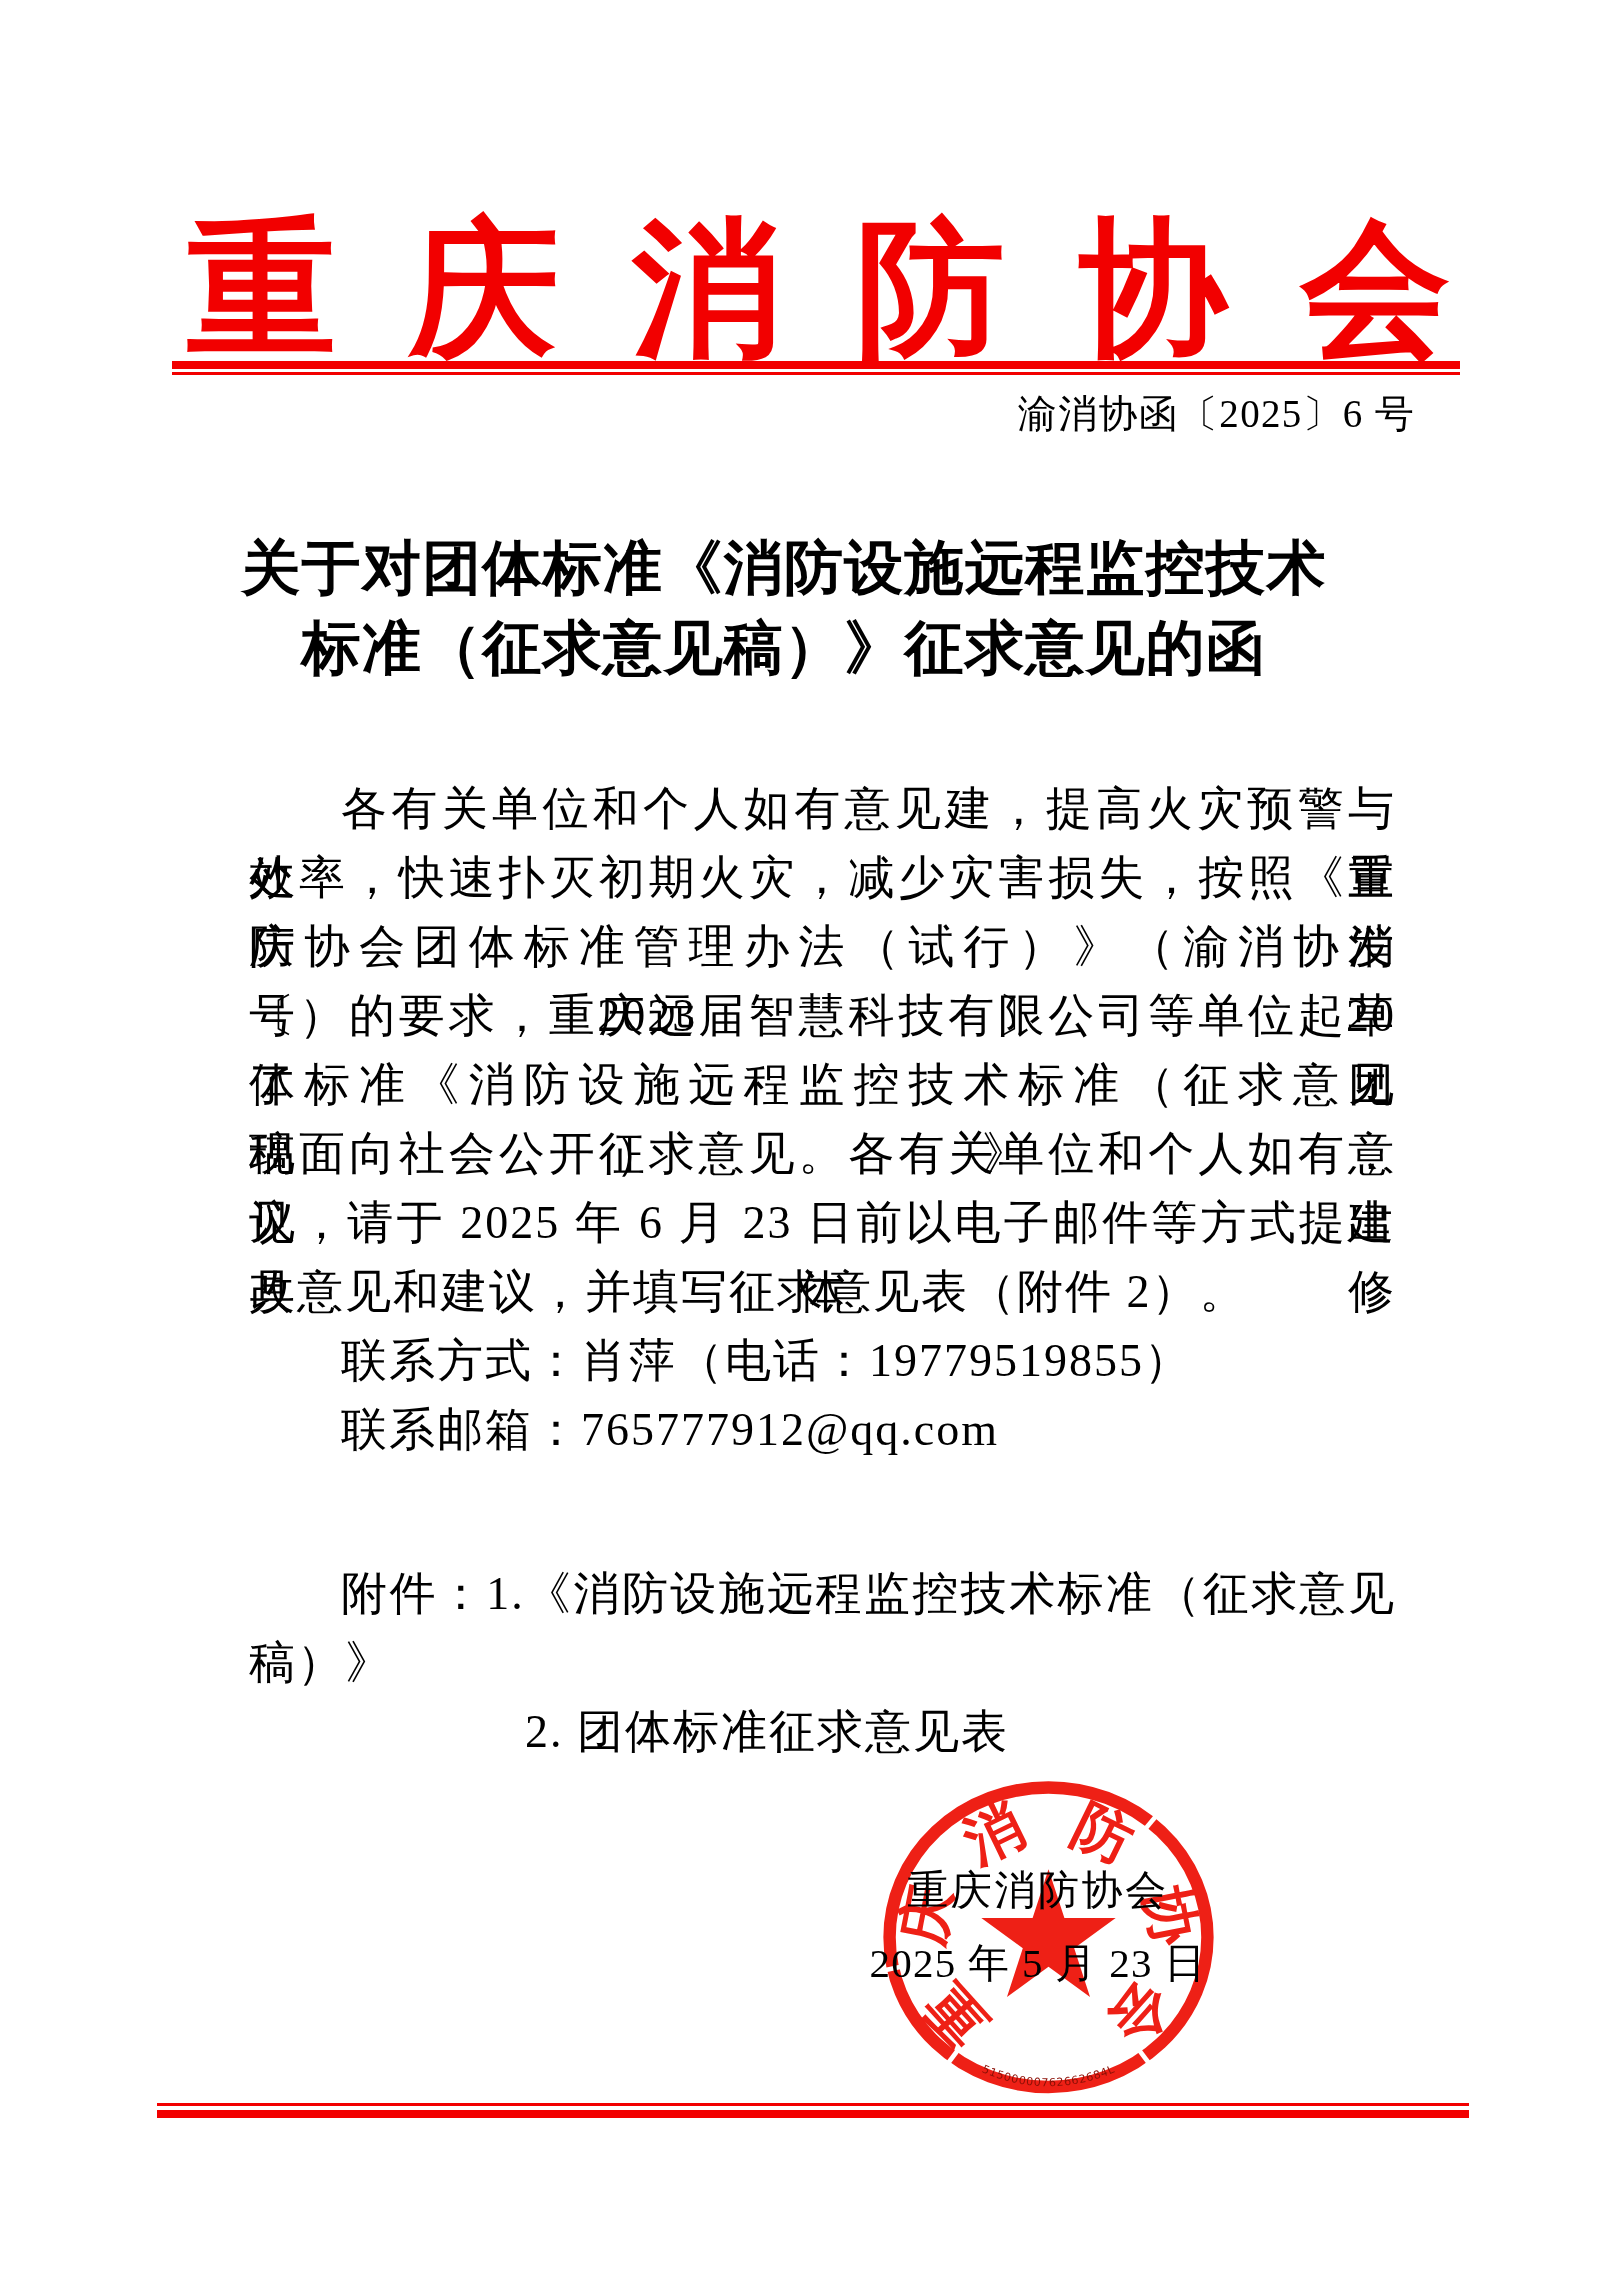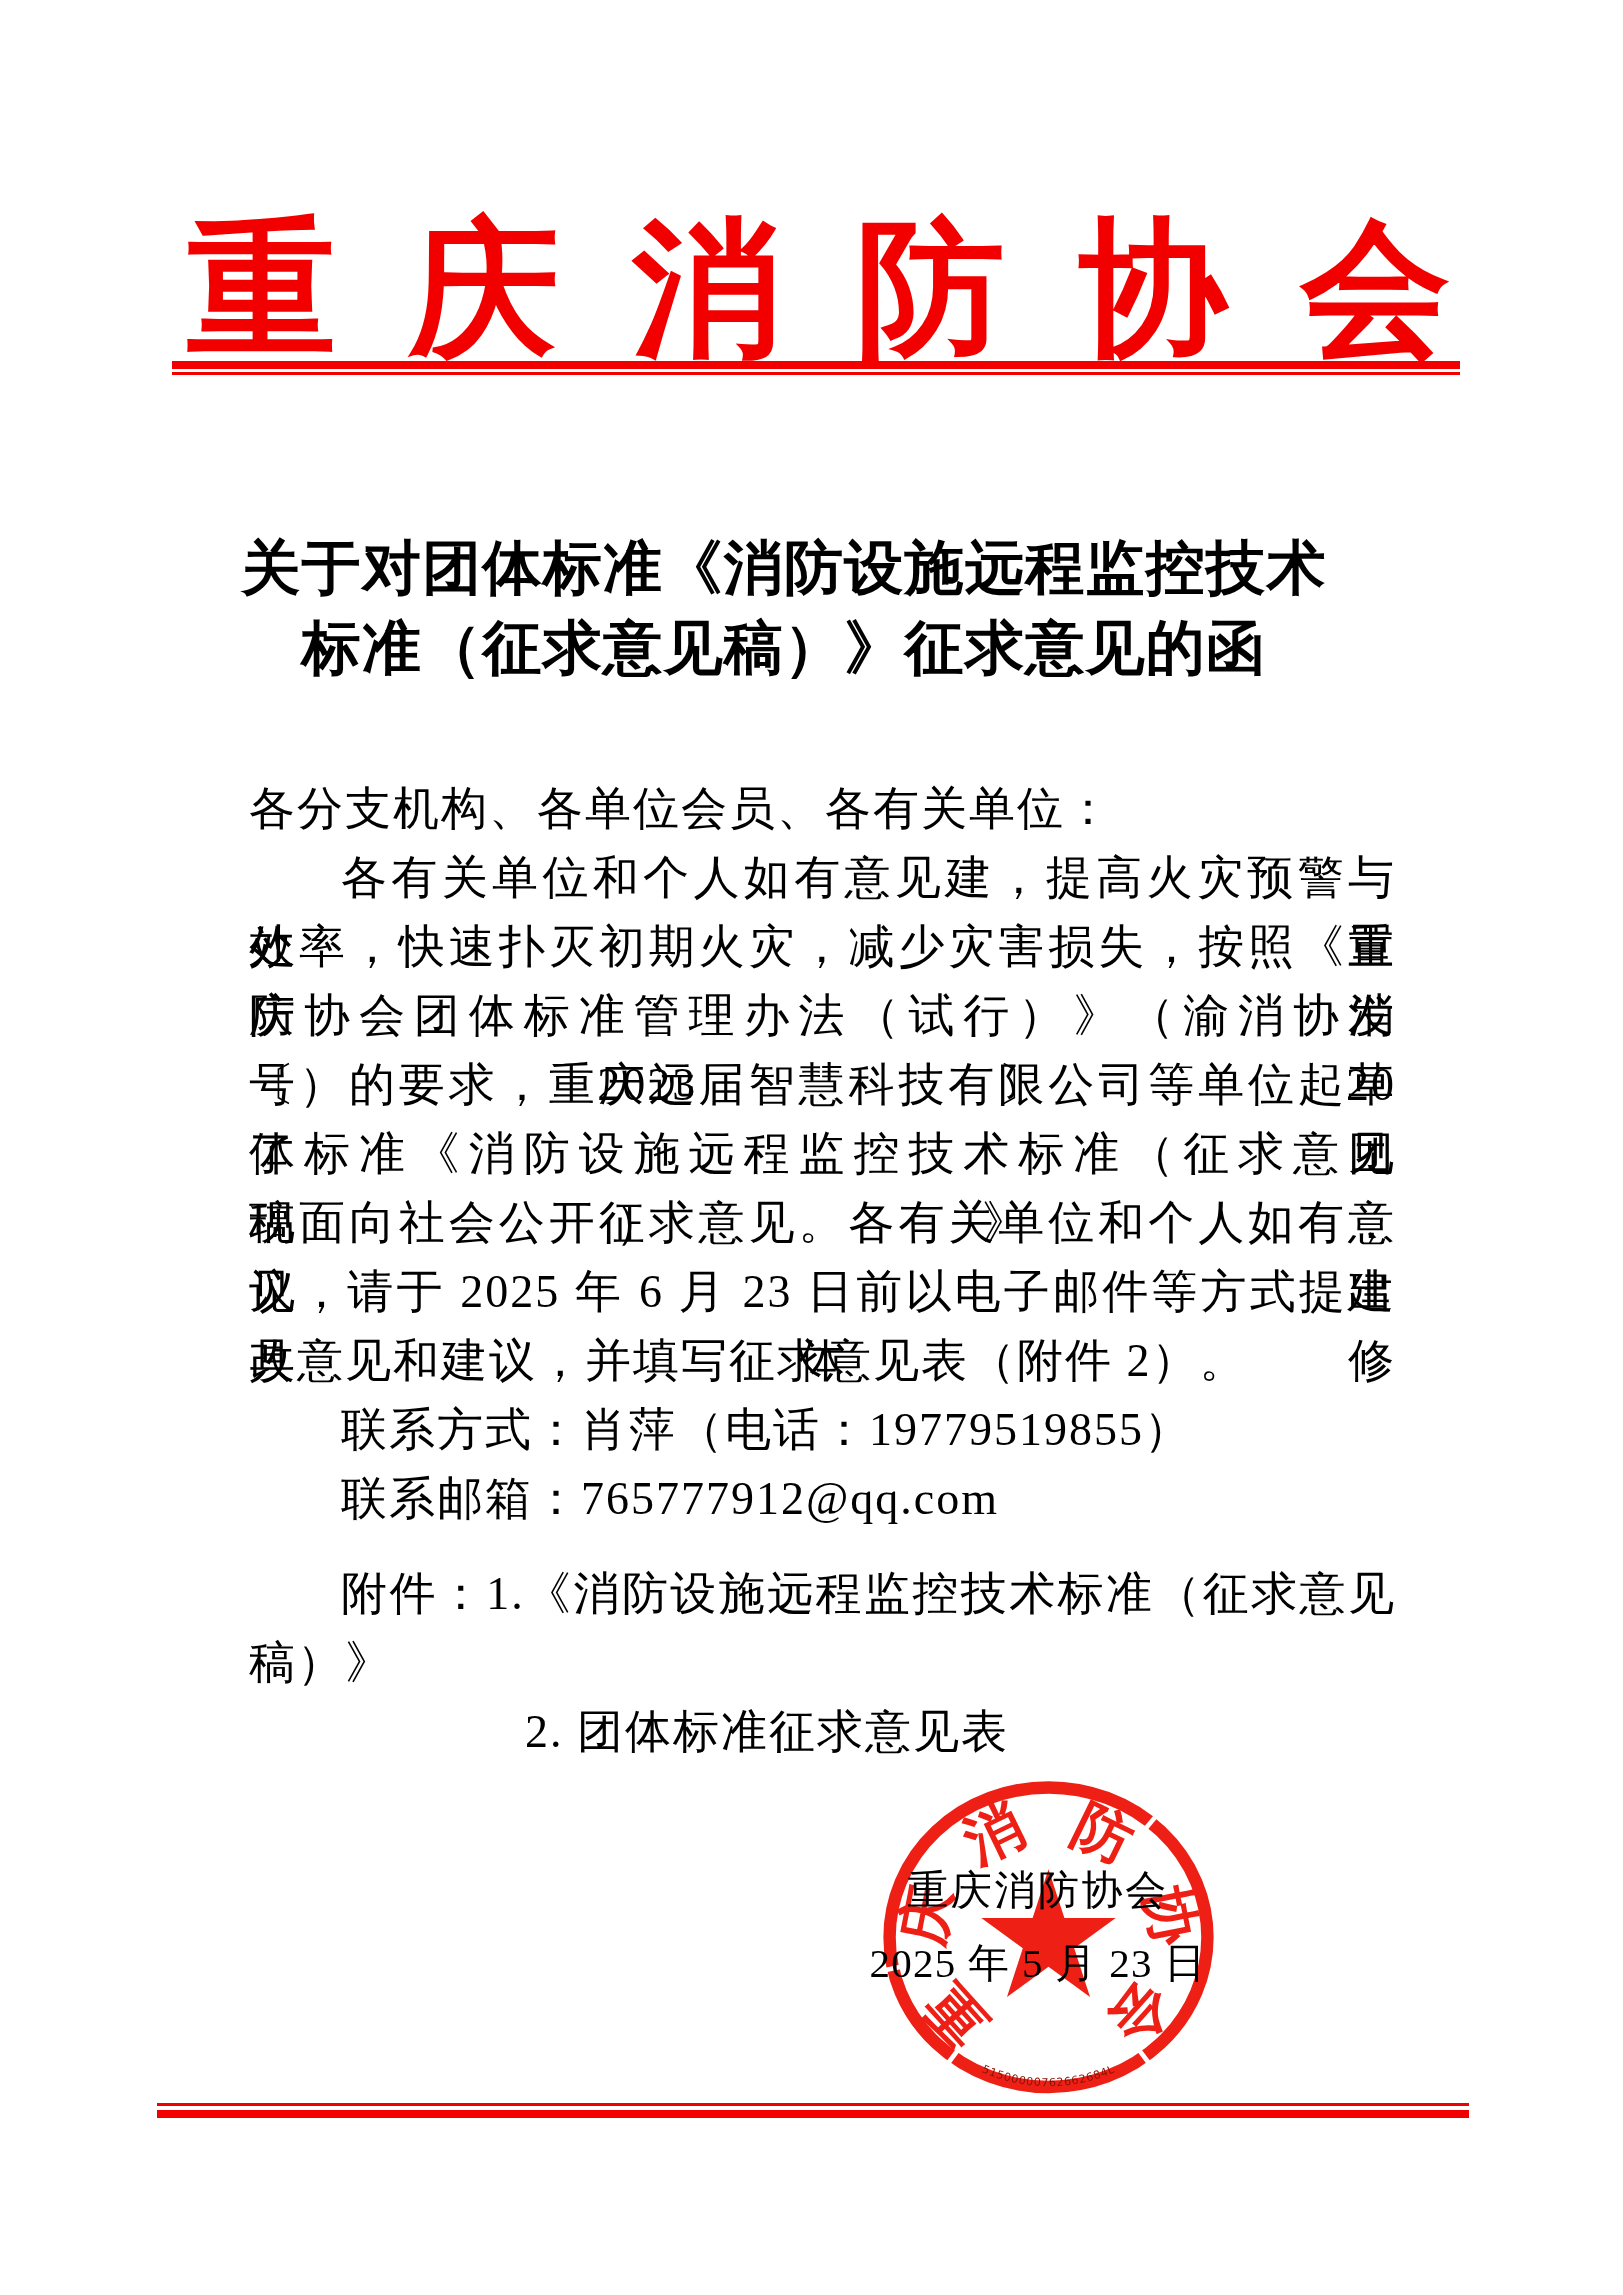--- a/index.html
+++ b/index.html
@@ -78,28 +78,28 @@
       <span>庆</span>
       <span>消</span>
       <span>防</span>
       <span>协</span>
       <span>会</span>
     </div>
 
   <div class="rule rule-h-thick"></div>
   <div class="rule rule-h-thin"></div>
 
+  <div class="docnum">渝消协函〔2025〕6 号</div>
 
   <div class="doctitle">
     <div>关于对团体标准《消防设施远程监控技术</div>
     <div>标准（征求意见稿）》征求意见的函</div>
   </div>
 
   <div class="bodyblock">
-      <div class="line" style="text-indent: 0em;">各分支机构、各单位会员、各有关单位：</div>
       <div class="line just" style="text-indent: 2em;">各有关单位和个人如有意见建，提高火灾预警与处置</div>
       <div class="line just" style="text-indent: 0em;">效率，快速扑灭初期火灾，减少灾害损失，按照《重庆消</div>
       <div class="line just" style="text-indent: 0em;">防协会团体标准管理办法（试行）》（渝消协发〔2023〕20</div>
       <div class="line just" style="text-indent: 0em;">号）的要求，重庆远届智慧科技有限公司等单位起草了团</div>
       <div class="line just" style="text-indent: 0em;">体标准《消防设施远程监控技术标准（征求意见稿）》，</div>
       <div class="line just" style="text-indent: 0em;">现面向社会公开征求意见。各有关单位和个人如有意见建</div>
       <div class="line just" style="text-indent: 0em;">议，请于 2025 年 6 月 23 日前以电子邮件等方式提出具体修</div>
       <div class="line" style="text-indent: 0em;">改意见和建议，并填写征求意见表（附件 2）。</div>
       <div class="line" style="text-indent: 2em;">联系方式：肖萍（电话：19779519855）</div>
       <div class="line" style="text-indent: 2em;">联系邮箱：765777912@qq.com</div>

